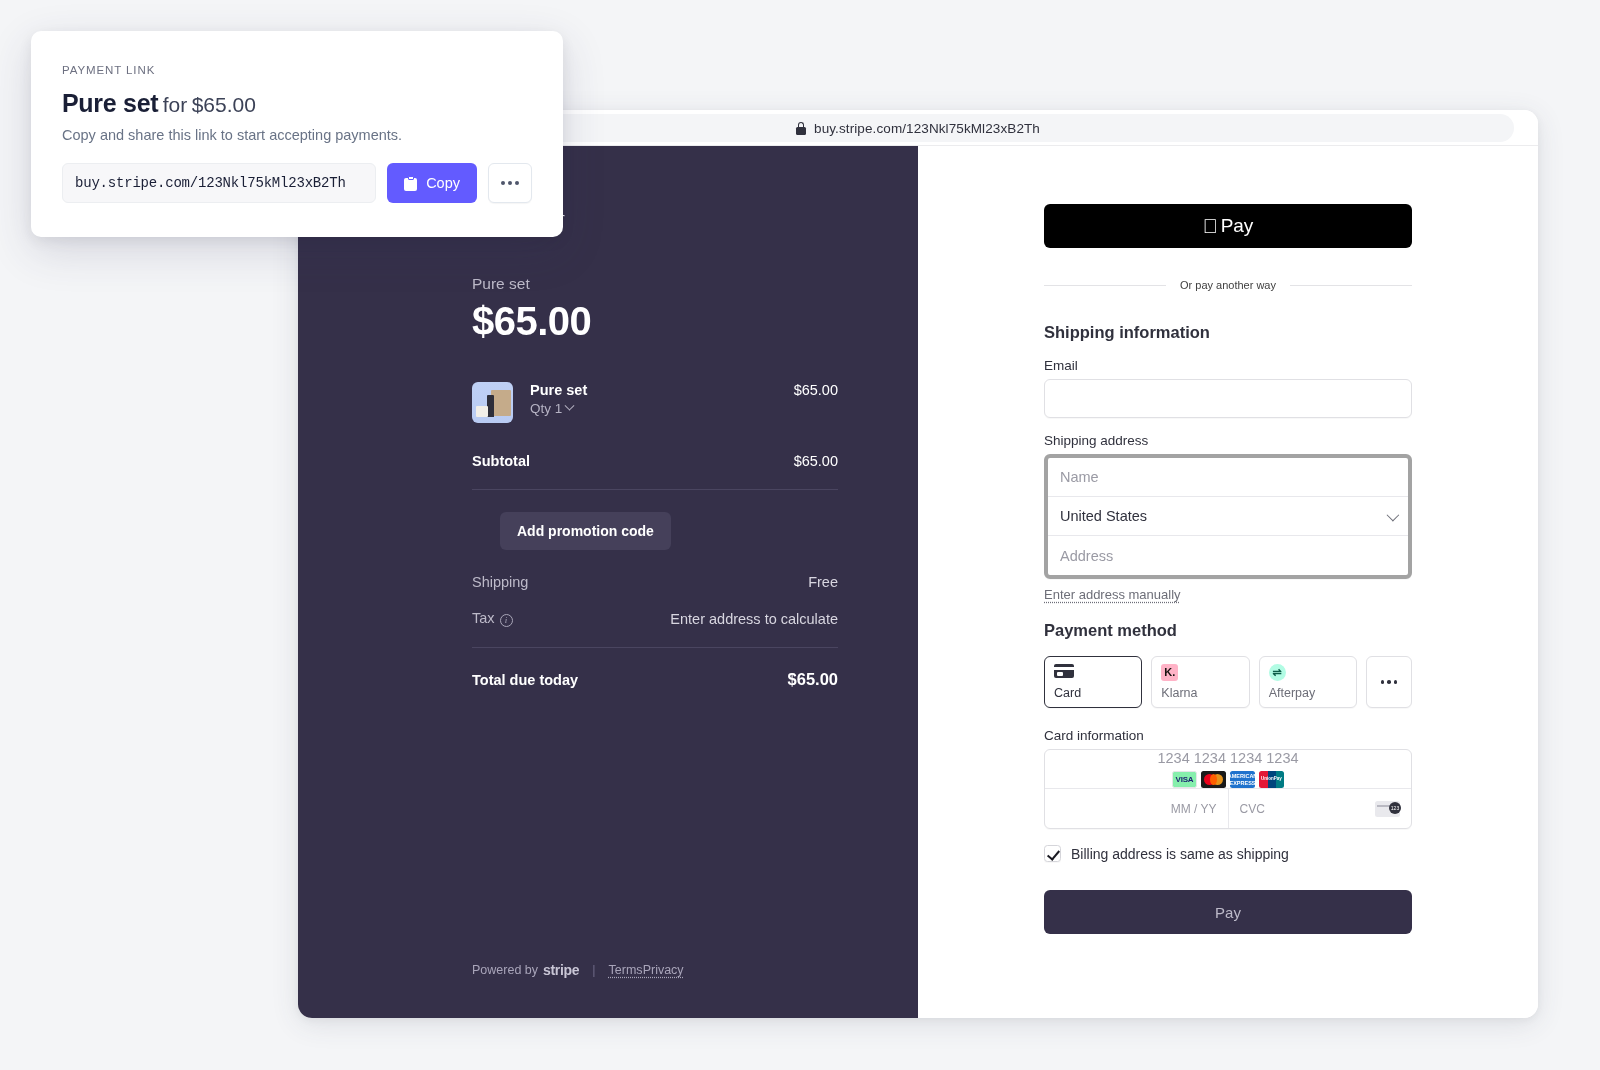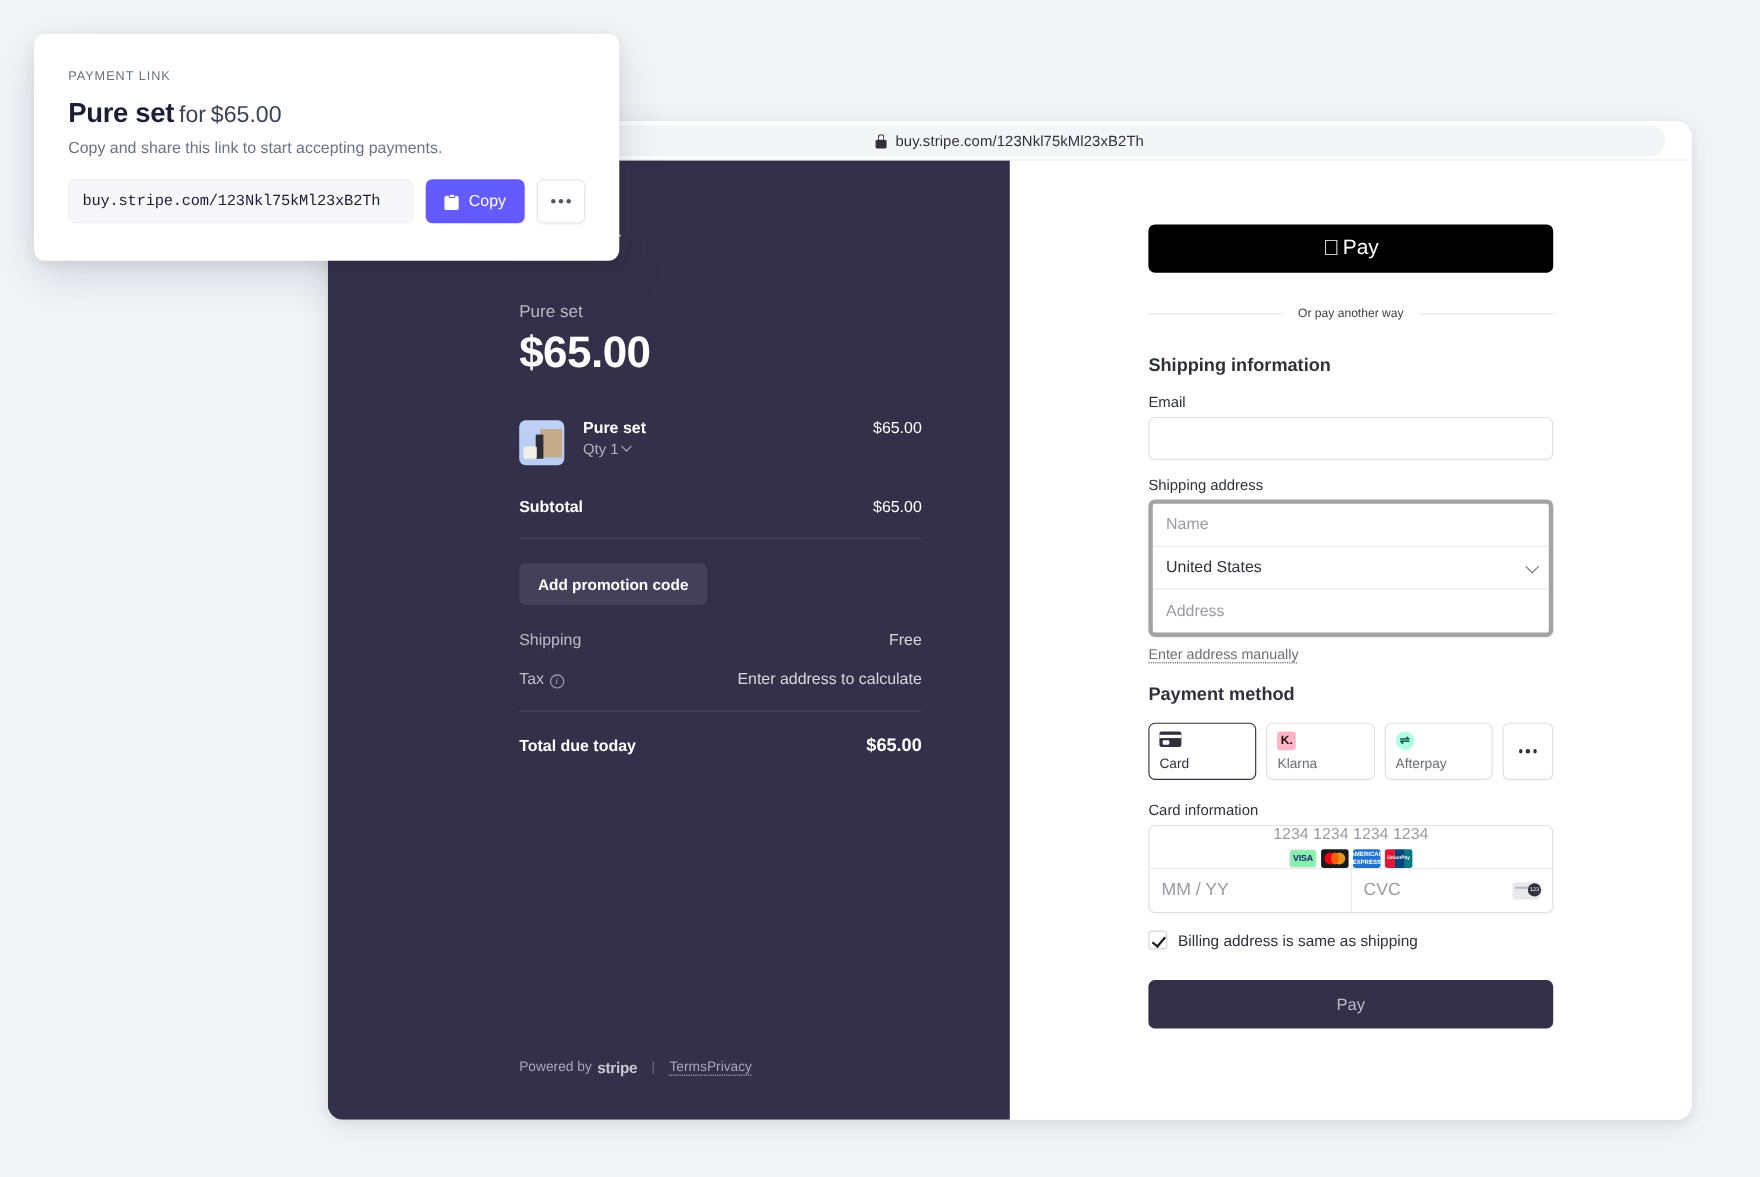--- a/index.html
+++ b/index.html
@@ -229,20 +229,21 @@
     background: #45405a;
     color: #ffffff;
     font-size: 14px;
     font-weight: 600;
     padding: 11px 17px;
     border-radius: 6px;
     border: none;
     cursor: pointer;
     margin-bottom: 24px;
     font-family: "Liberation Sans", sans-serif;
+    margin-left: 28px;
   }
 
   .info-icon {
     display: inline-flex;
     align-items: center;
     justify-content: center;
     width: 13px; height: 13px;
     border: 1.2px solid #a9a6b8;
     border-radius: 50%;
     font-size: 9px;
@@ -498,21 +499,21 @@
   .brand-mc .c2 { right: 3px; background: #f79e1b; opacity: 0.92; }
   .brand-mc .cm { position: absolute; left: 9px; top: 3px; width: 7px; height: 11px; background: #ff5f00; border-radius: 50%;}
   .brand-amex { background: #1f72cd; color: #ffffff; font-size: 5.5px; line-height: 1.1; text-align: center; padding: 1px;}
   .brand-up { background: linear-gradient(90deg,#e21836 0%, #e21836 36%, #00447c 36%, #00447c 70%, #007b84 70%); color:#fff; font-size: 4.5px; line-height: 1; text-align:center;}
 
   .card-bot-row { display: flex; height: 39px; }
   .card-bot-row .half {
     flex: 1;
     display: flex; align-items: center;
     padding: 0 11px;
-    font-size: 16px; color: #9a9aa4;
+    font-size: 12px; color: #9a9aa4; justify-content: flex-end;
   }
   .card-bot-row .half:first-child { border-right: 1px solid #e8e8ec; }
   .cvc-ico {
     width: 25px; height: 16px;
     background: #e9e9ed;
     border-radius: 2.5px;
     position: relative;
     margin-left: auto;
   }
   .cvc-ico::before {

